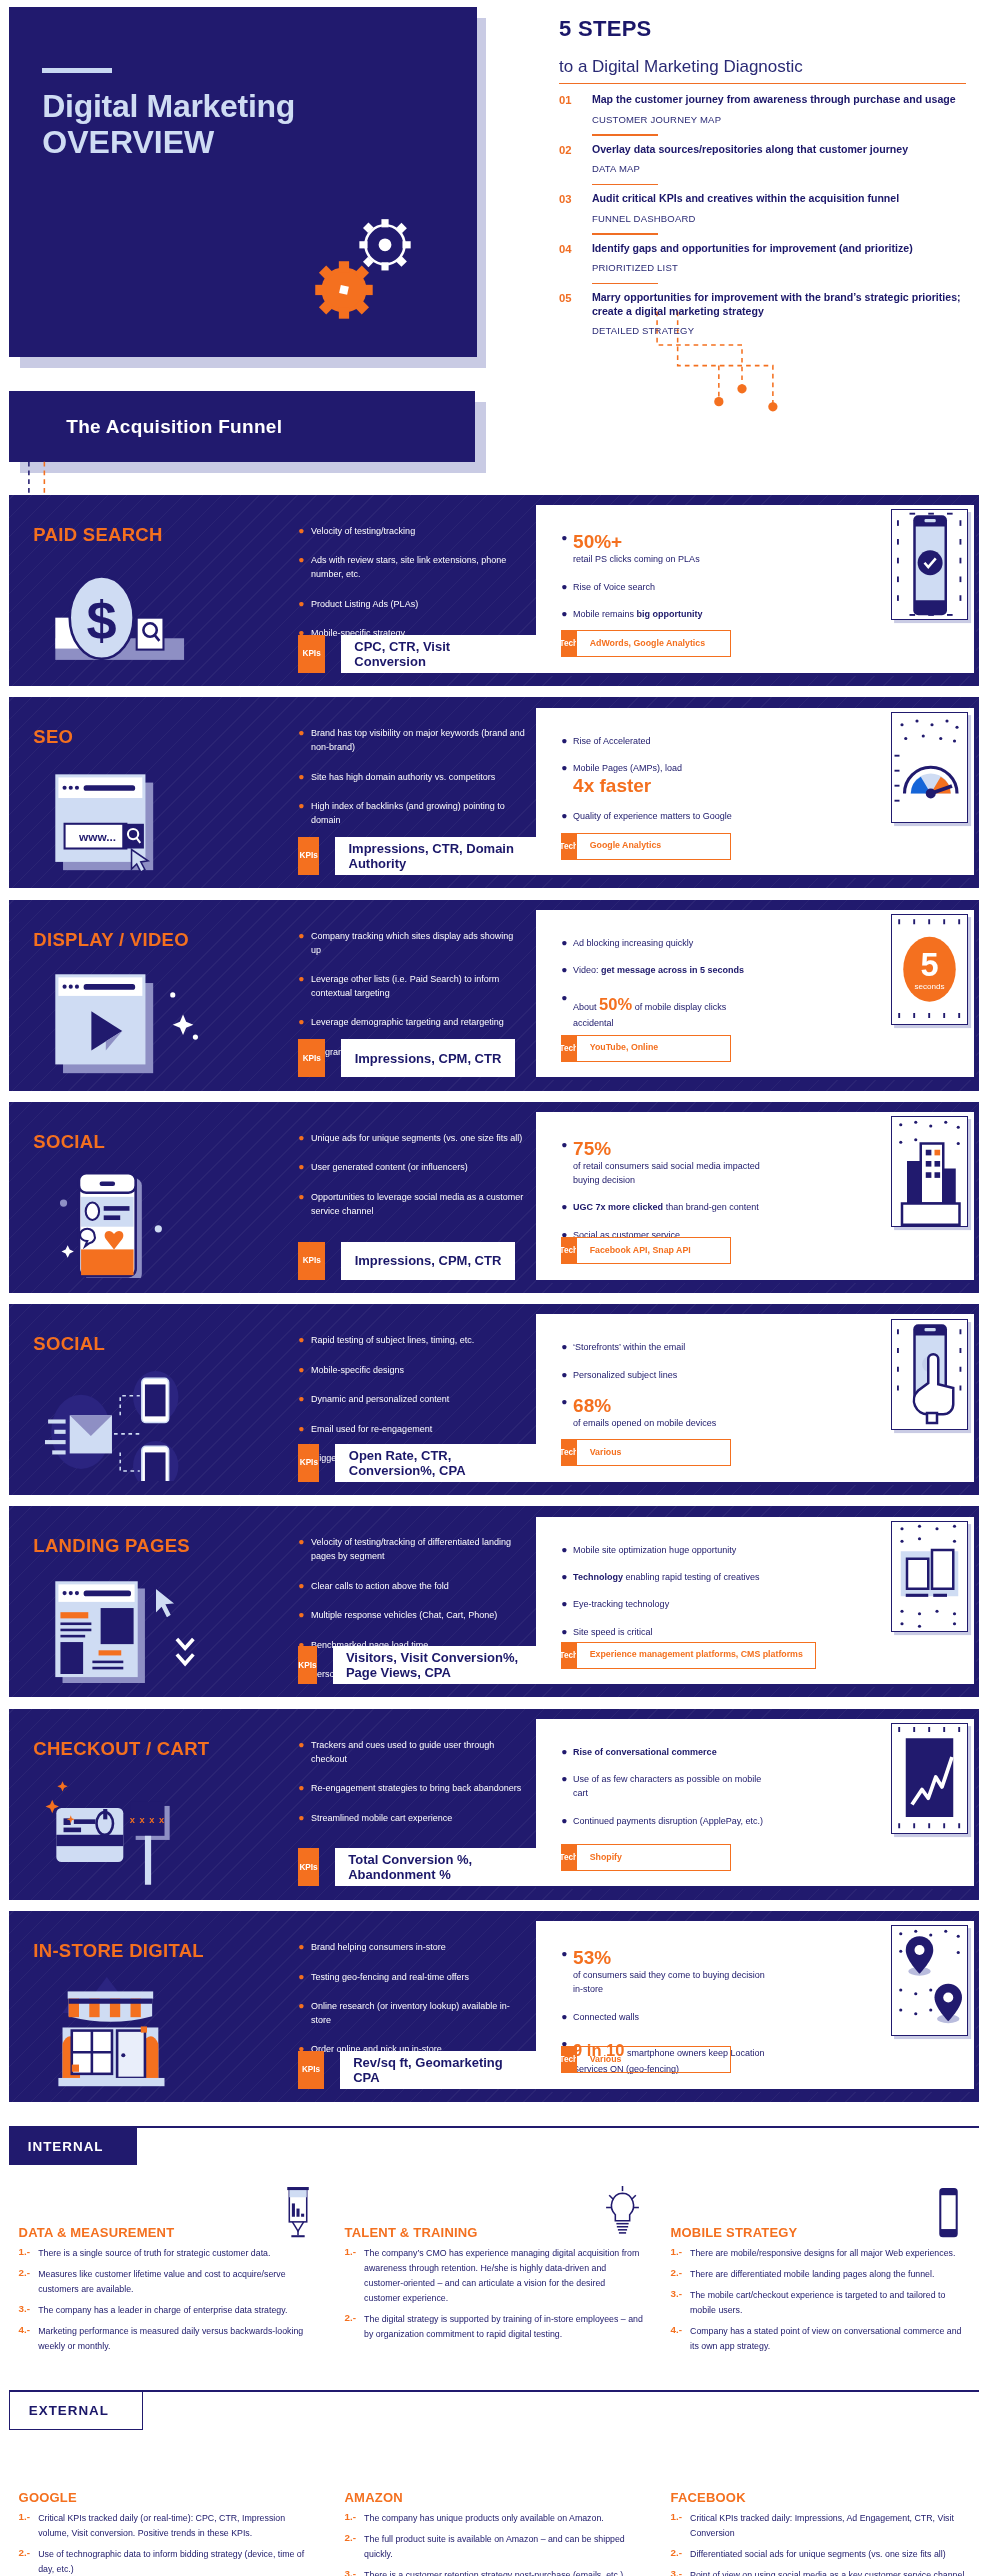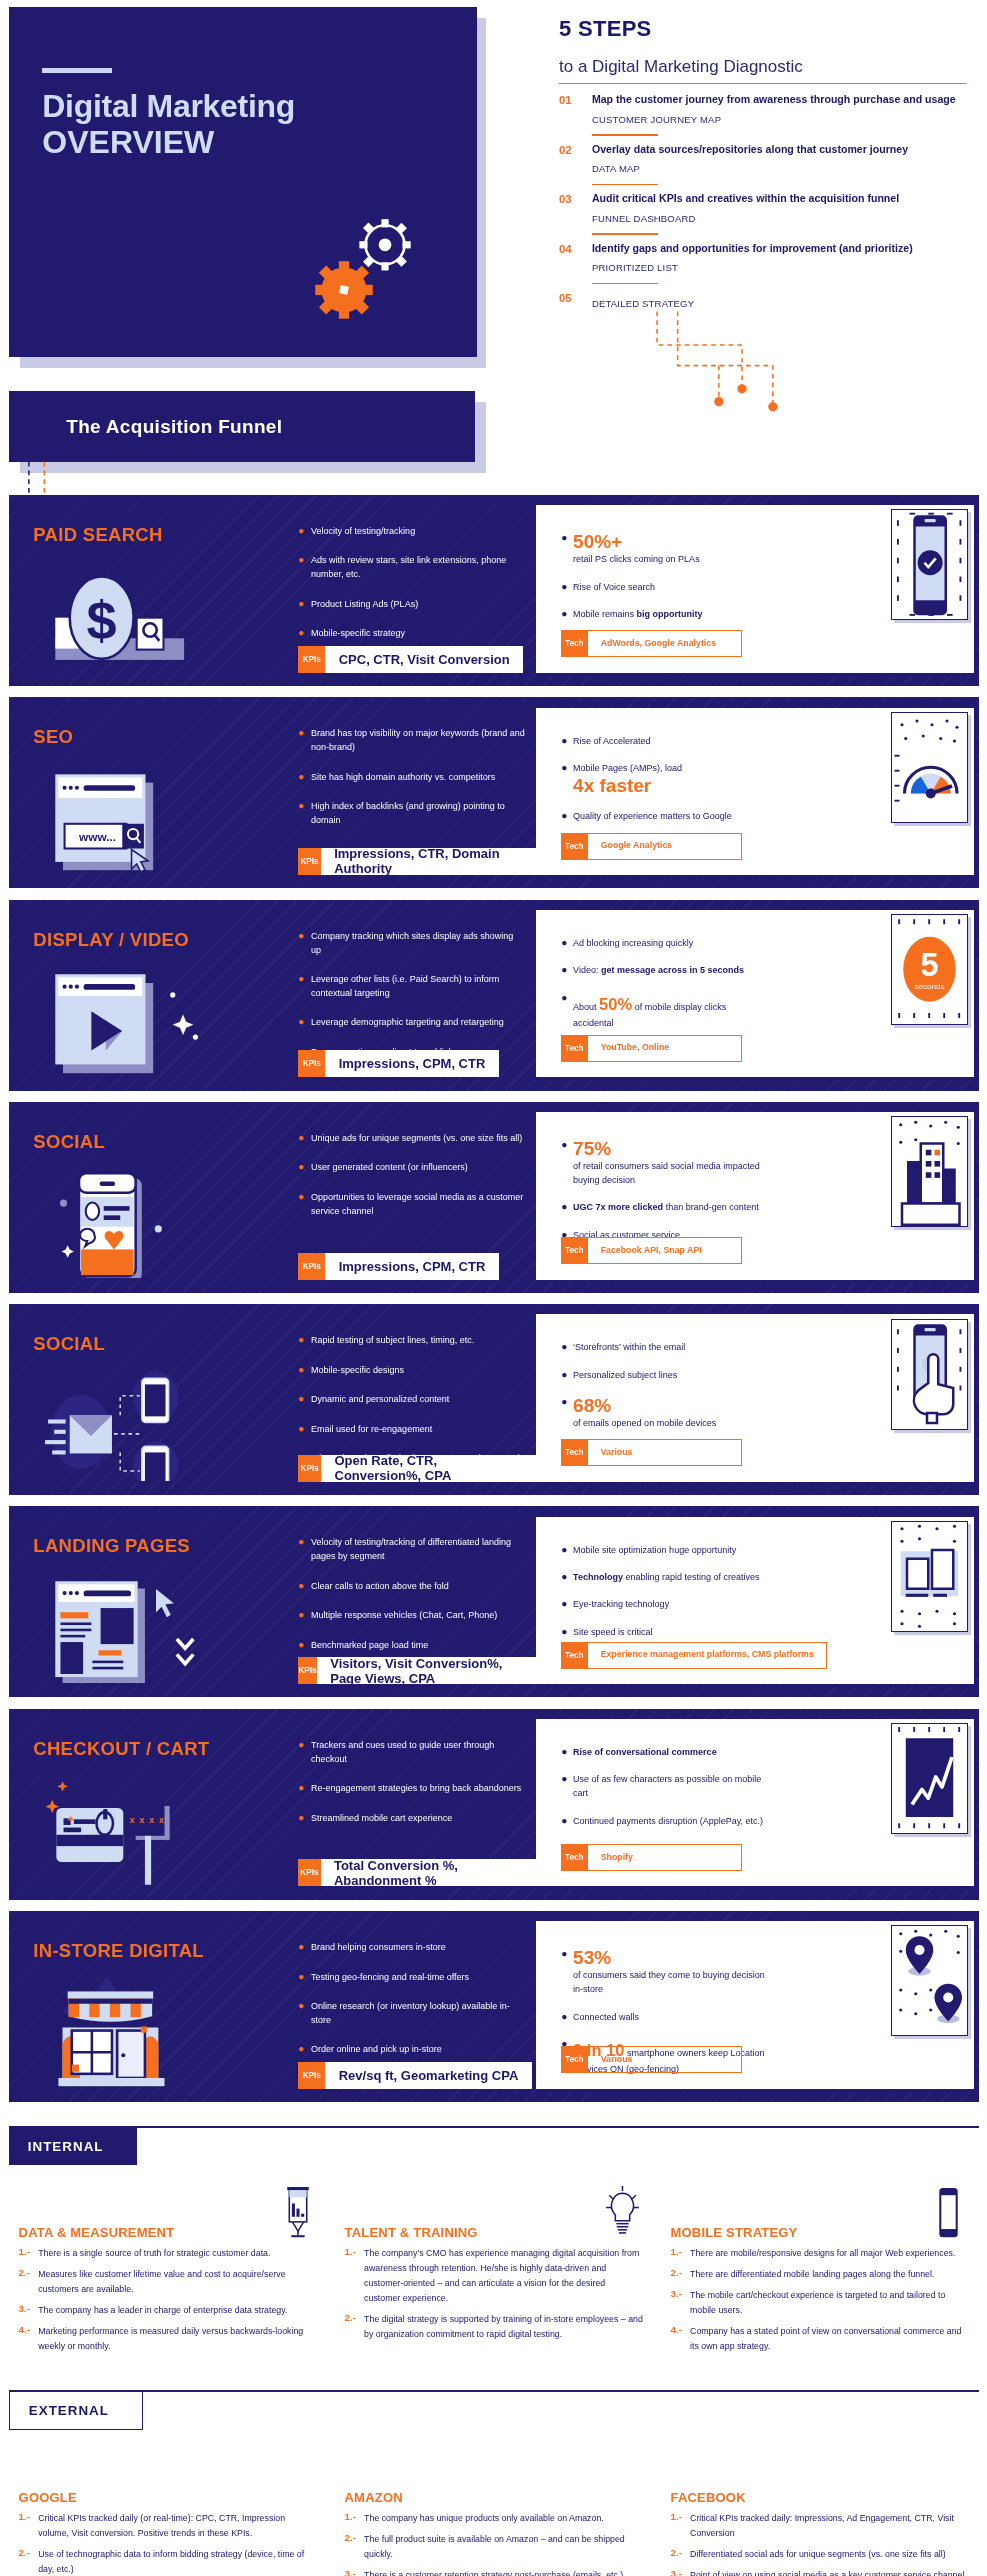--- a/index.html
+++ b/index.html
@@ -64,42 +64,42 @@
   .ch-left { width: 527px; position: relative; display: flex; }
   .ch-title {
     position: absolute; left: 24px; top: 29px; color: #f4701f;
     font-size: 18.5px; font-weight: 800; letter-spacing: 0.3px; white-space: nowrap;
   }
   .ch-art { position: absolute; left: 36px; bottom: 14.4px; width: 170px; height: 111px; }
   .ch-bullets { position: absolute; left: 289px; top: 30px; width: 227px; }
   .bul { display: flex; gap: 8.2px; margin-bottom: 15.5px; }
   .bul .dot { color: #f4701f; font-size: 10.3px; line-height: 1.1; flex: none; width: 4.6px; }
   .bul .txt { color: #ffffff; font-size: 9px; line-height: 1.55; }
-  .kpi-row { position: absolute; left: 289px; bottom: 13.4px; display: flex; height: 27px; }
+  .kpi-row { position: absolute; left: 289px; bottom: 13.4px; display: flex; height: 38px; gap: 16px; }
   .kpi-tag { background: #f4701f; color: #fff; font-size: 8.2px; font-weight: 700;
              display: flex; align-items: center; justify-content: center; width: 27px; }
   .kpi-val { background: #ffffff; color: #1b1769; font-size: 13px; font-weight: 700;
              display: flex; align-items: center; padding: 0 13.4px; min-width: 155px; }
 
   .ch-right {
     flex: 1; background: #ffffff; position: relative; margin: 10.3px 3.1px 10.3px 0;
     border: 1.5px solid #211a6e; border-right: 0; border-top: 0; border-left: 0;
   }
   .ch-right-inner { position: absolute; inset: 0; background: #fff;
     border-right: 2.1px solid #211a6e; border-bottom: 2.1px solid #211a6e; }
   .rbullets { position: absolute; left: 25px; top: 27px; width: 206px; }
   .rbul { display: flex; gap: 7.2px; margin-bottom: 13.4px; }
   .rbul .dot { color: #211a6e; font-size: 10.3px; line-height: 1.1; flex: none; width: 4.6px; }
   .rbul .txt { color: #1b1769; font-size: 9px; line-height: 1.55; }
   .rbul .txt b { font-weight: 800; }
   .big { color: #f4701f; font-weight: 800; font-size: 19px; display: block; line-height: 1.1; }
   .big-inline { color: #f4701f; font-weight: 800; font-size: 16.5px; }
   .tech-row { position: absolute; left: 25px; bottom: 15.5px; display: flex; height: 27px; }
   .tech-tag { background: #f4701f; color: #fff; font-size: 8.2px; font-weight: 700;
-              display: flex; align-items: center; justify-content: center; width: 26px; }
+              display: flex; align-items: center; justify-content: center; width: 15px; }
   .tech-val { border: 1px solid #f4701f; color: #f4701f; font-size: 8.8px; font-weight: 700;
               display: flex; align-items: center; padding: 0 12.4px; min-width: 155px; line-height: 1.35;}
   .ch-icon-card {
     position: absolute; right: 5.2px; top: 4.1px; width: 77px; height: 111px;
     background: #fff; border: 1.5px solid #211a6e;
     box-shadow: 3.1px 3.1px 0 #c9cbe4;
     display: flex; align-items: center; justify-content: center;
   }
 
   
@@ -222,20 +222,21 @@
             <div class="step-num">04</div>
             <div class="step-body">
               <div class="step-title">Identify gaps and opportunities for improvement (and prioritize)</div>
               <div class="step-sub">PRIORITIZED LIST</div>
             </div>
           </div>
           <div class="step-sep"></div>
           <div class="step-row">
             <div class="step-num">05</div>
             <div class="step-body">
+              <div class="step-title">Marry opportunities for improvement with the brand’s strategic priorities; create a digital marketing strategy</div>
               <div class="step-sub">DETAILED STRATEGY</div>
             </div>
           </div>
         </div>
     </div>
   </div>
 
   <div id="channels">
       <div class="channel">
         <div class="ch-left">

